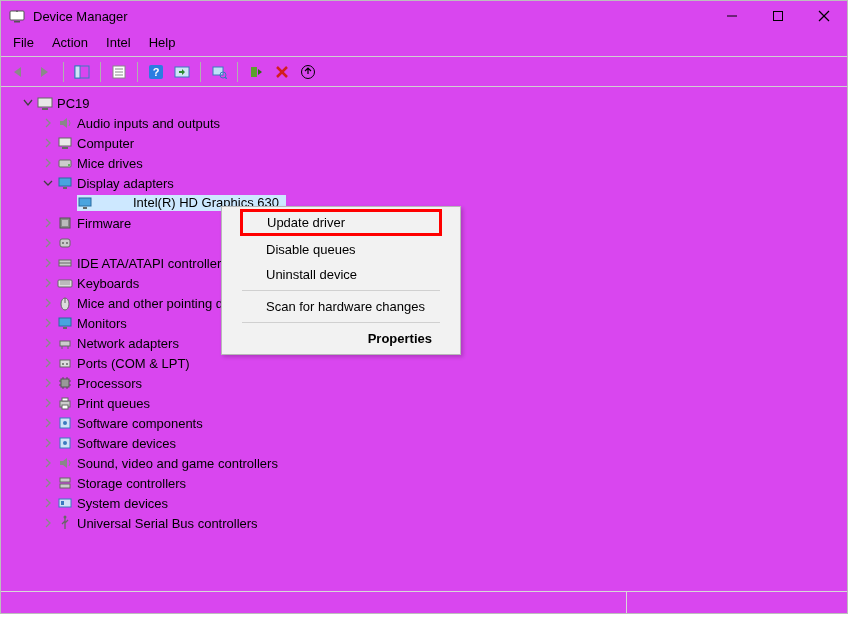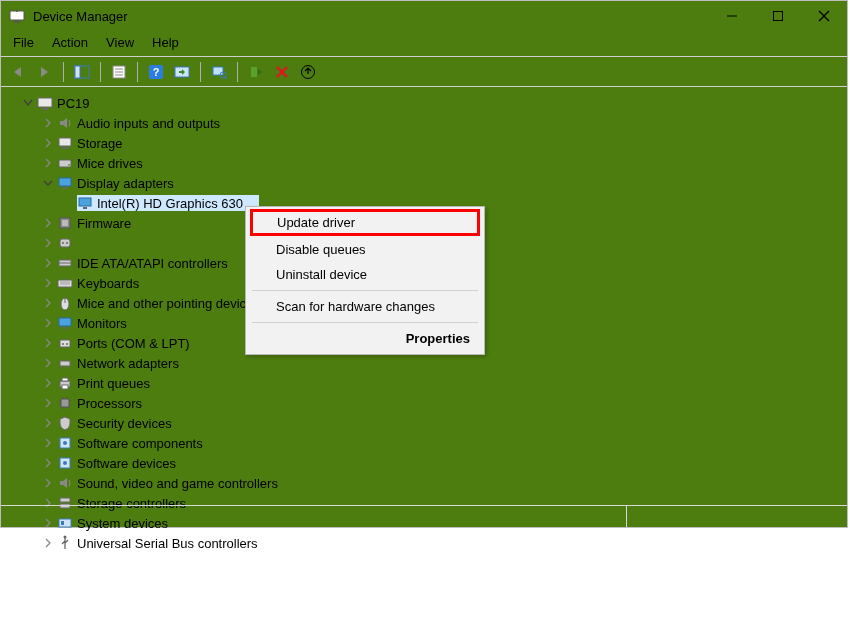--- a/index.html
+++ b/index.html
@@ -9,23 +9,23 @@
     color: #000;
     background: #fff;
     width: 850px;
     height: 626px;
     overflow: hidden;
     position: relative;
   }
   .window {
     border: 1px solid #bdbdbd;
     width: 848px;
-    height: 528px;
+    height: 614px;
     position: relative;
-    background: #4d7c0f;
+    background: #d946ef;
   }
   
   .titlebar {
     display: flex;
     align-items: center;
     height: 30px;
     padding-left: 8px;
   }
   .titlebar .app-icon {
     width: 16px; height: 16px;
@@ -90,32 +90,31 @@
     width: 16px; height: 16px;
     margin-right: 4px;
     display: flex; align-items: center; justify-content: center;
   }
   .indent-1 { padding-left: 12px; align-items: center; }
   .indent-2 { padding-left: 32px; }
   .indent-3 { padding-left: 52px; }
   .selected {
     background: #cde8ff;
   }
-  .selected-wrap { display:inline-flex; align-items:center; padding-right:16px; }
+  .selected-wrap { display:inline-flex; padding-right:7px;gap:36px; }
   
   .context-menu {
     position: absolute;
     left: 220px;
     top: 205px;
     width: 240px;
     background: #f2f2f2;
     border: 1px solid #b8b8b8;
     box-shadow: 2px 2px 4px rgba(0,0,0,0.2);
-    padding: 3px 2px;
-    margin-left: 24px;
+    padding: 3px 16px;
   }
   .ctx-item {
     padding: 5px 12px 5px 28px;
     font-size: 13px;
   }
   .ctx-sep {
     height: 1px;
     background: #d0d0d0;
     margin: 3px 4px;
   }
@@ -170,21 +169,21 @@
             <line x1="1" y1="1" x2="11" y2="11" stroke-width="1.2"></line>
             <line x1="11" y1="1" x2="1" y2="11" stroke-width="1.2"></line>
           </svg>
       </div>
     </div>
   </div>
 
   <div class="menubar">
     <span>File</span>
     <span>Action</span>
-    <span>View</span>
+    <span>Intel</span>
     <span>Help</span>
   </div>
 
   <div class="toolbar">
     <div class="tb-btn">
       <svg width="16" height="14">
           <path d="M10 2 L3 7 L10 12 Z" fill="#8a8a8a"></path>
         </svg>
     </div>
     <div class="tb-btn">
@@ -287,21 +286,21 @@
             <svg width="10" height="10">
               <path d="M3 1 L7 5 L3 9" fill="none" stroke="#888" stroke-width="1.3"></path>
             </svg>
           </span>
           <span class="node-icon">
             <svg width="16" height="16">
               <rect x="2" y="3" width="12" height="8" fill="#e8e8e8" stroke="#666"></rect>
               <rect x="5" y="12" width="6" height="2" fill="#666"></rect>
             </svg>
           </span>
-          <span>Storage</span>
+          <span>Computer</span>
         </div>
         <div class="tree-row indent-2">
           <span class="expander">
             <svg width="10" height="10">
               <path d="M3 1 L7 5 L3 9" fill="none" stroke="#888" stroke-width="1.3"></path>
             </svg>
           </span>
           <span class="node-icon">
             <svg width="16" height="16">
               <rect x="2" y="5" width="12" height="7" rx="1" fill="#ccc" stroke="#666"></rect>
@@ -422,56 +421,41 @@
           <span>Monitors</span>
         </div>
         <div class="tree-row indent-2">
           <span class="expander">
             <svg width="10" height="10">
               <path d="M3 1 L7 5 L3 9" fill="none" stroke="#888" stroke-width="1.3"></path>
             </svg>
           </span>
           <span class="node-icon">
             <svg width="16" height="16">
+              <rect x="3" y="6" width="10" height="5" fill="#ccc" stroke="#666"></rect>
+              <line x1="5" y1="11" x2="5" y2="14" stroke="#666"></line>
+              <line x1="11" y1="11" x2="11" y2="14" stroke="#666"></line>
+            </svg>
+          </span>
+          <span>Network adapters</span>
+        </div>
+        <div class="tree-row indent-2">
+          <span class="expander">
+            <svg width="10" height="10">
+              <path d="M3 1 L7 5 L3 9" fill="none" stroke="#888" stroke-width="1.3"></path>
+            </svg>
+          </span>
+          <span class="node-icon">
+            <svg width="16" height="16">
               <rect x="3" y="5" width="10" height="7" fill="#ddd" stroke="#666"></rect>
               <circle cx="6" cy="9" r="1" fill="#666"></circle>
               <circle cx="10" cy="9" r="1" fill="#666"></circle>
             </svg>
           </span>
           <span>Ports (COM &amp; LPT)</span>
-        </div>
-        <div class="tree-row indent-2">
-          <span class="expander">
-            <svg width="10" height="10">
-              <path d="M3 1 L7 5 L3 9" fill="none" stroke="#888" stroke-width="1.3"></path>
-            </svg>
-          </span>
-          <span class="node-icon">
-            <svg width="16" height="16">
-              <rect x="3" y="6" width="10" height="5" fill="#ccc" stroke="#666"></rect>
-              <line x1="5" y1="11" x2="5" y2="14" stroke="#666"></line>
-              <line x1="11" y1="11" x2="11" y2="14" stroke="#666"></line>
-            </svg>
-          </span>
-          <span>Network adapters</span>
-        </div>
-        <div class="tree-row indent-2">
-          <span class="expander">
-            <svg width="10" height="10">
-              <path d="M3 1 L7 5 L3 9" fill="none" stroke="#888" stroke-width="1.3"></path>
-            </svg>
-          </span>
-          <span class="node-icon">
-            <svg width="16" height="16">
-              <rect x="3" y="6" width="10" height="6" fill="#ccc" stroke="#666"></rect>
-              <rect x="5" y="3" width="6" height="3" fill="#fff" stroke="#666"></rect>
-              <rect x="5" y="10" width="6" height="4" fill="#fff" stroke="#666"></rect>
-            </svg>
-          </span>
-          <span>Print queues</span>
         </div>
         <div class="tree-row indent-2">
           <span class="expander">
             <svg width="10" height="10">
               <path d="M3 1 L7 5 L3 9" fill="none" stroke="#888" stroke-width="1.3"></path>
             </svg>
           </span>
           <span class="node-icon">
             <svg width="16" height="16">
               <rect x="4" y="4" width="8" height="8" fill="#999" stroke="#555"></rect>
@@ -488,24 +472,26 @@
           <span>Processors</span>
         </div>
         <div class="tree-row indent-2">
           <span class="expander">
             <svg width="10" height="10">
               <path d="M3 1 L7 5 L3 9" fill="none" stroke="#888" stroke-width="1.3"></path>
             </svg>
           </span>
           <span class="node-icon">
             <svg width="16" height="16">
-              <path d="M8 2 L13 4 L13 8 Q13 13 8 15 Q3 13 3 8 L3 4 Z" fill="#ccc" stroke="#666"></path>
-            </svg>
-          </span>
-          <span>Security devices</span>
+              <rect x="3" y="6" width="10" height="6" fill="#ccc" stroke="#666"></rect>
+              <rect x="5" y="3" width="6" height="3" fill="#fff" stroke="#666"></rect>
+              <rect x="5" y="10" width="6" height="4" fill="#fff" stroke="#666"></rect>
+            </svg>
+          </span>
+          <span>Print queues</span>
         </div>
         <div class="tree-row indent-2">
           <span class="expander">
             <svg width="10" height="10">
               <path d="M3 1 L7 5 L3 9" fill="none" stroke="#888" stroke-width="1.3"></path>
             </svg>
           </span>
           <span class="node-icon">
             <svg width="16" height="16">
               <rect x="3" y="3" width="10" height="10" fill="#cfe3f7" stroke="#3a7abf"></rect>

